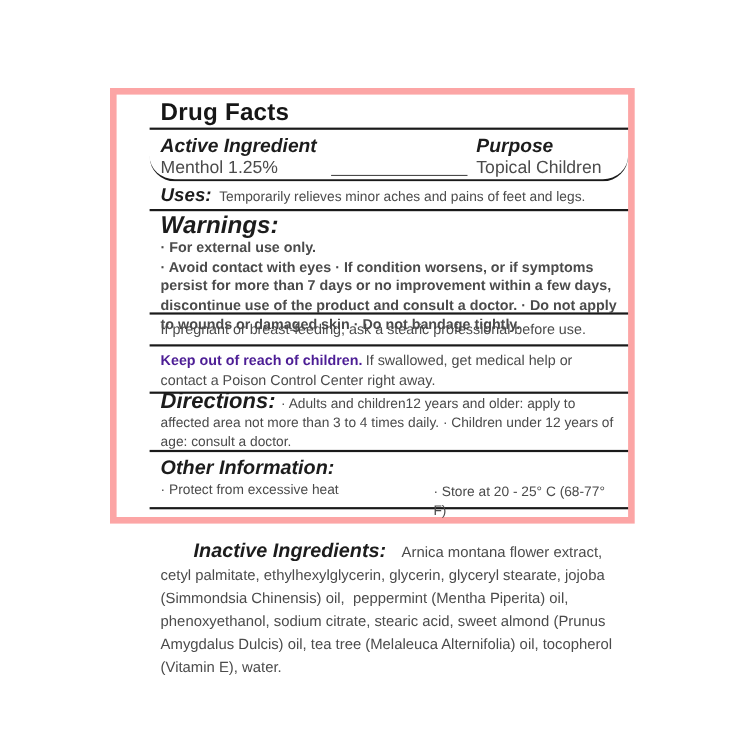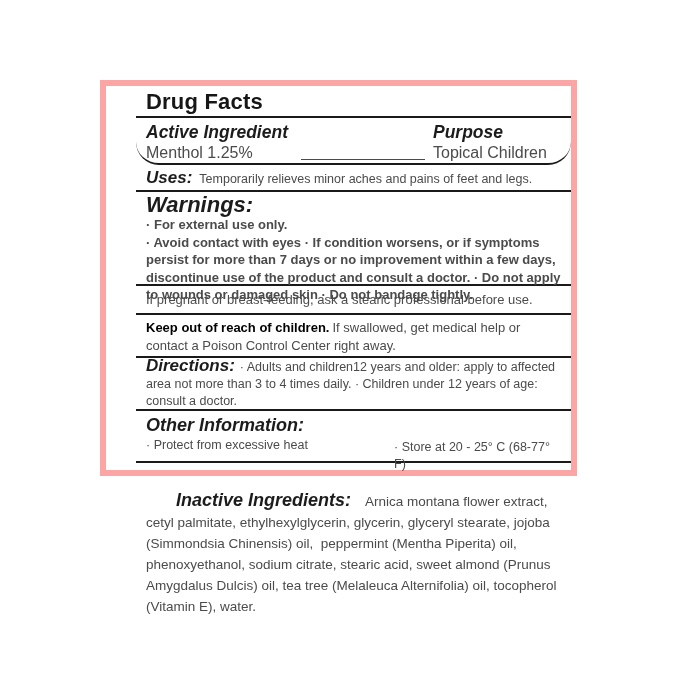--- a/index.html
+++ b/index.html
@@ -91,26 +91,26 @@
   .sec-warnings .h { font-size: 22px; display: block; line-height: 22px; }
   .sec-warnings p { margin: 0; font-size: 13px; line-height: 17.5px; font-weight: bold; }
 
   
   .sec-pregnancy { height: 29px; display: flex; align-items: center; }
   .sec-pregnancy p { margin: 0; font-size: 13px; }
 
   
   .sec-keepout { height: 43px; padding-top: 4px; }
   .sec-keepout p { margin: 0; font-size: 13px; line-height: 17.5px; }
-  .bold-lead { font-weight: bold; font-style: normal; color: #000000; margin-right: 3px; }
+  .bold-lead { font-weight: bold; font-style: normal; color: #4c1d95; margin-right: 3px; }
 
   
   .sec-directions { height: 53px; display: flex; align-items: center; }
   .sec-directions p { margin: 0; font-size: 12.5px; line-height: 17px; color: #4b4b4b; }
-  .sec-directions .h { font-size: 17px; margin-right: 5px; }
+  .sec-directions .h { font-size: 20px; margin-right: 5px; }
 
   
   .sec-other { height: 52px; padding-top: 3px; }
   .sec-other .h { font-size: 18px; display: block; line-height: 23px; }
   .other-row { position: relative; font-size: 12.5px; line-height: 17px; }
   .other-right { position: absolute; left: 248px; top: 2px; }
 
   
   .sec-inactive { padding-top: 6px; }
   .sec-inactive p { margin: 0; font-size: 13.5px; line-height: 21px; white-space: pre-wrap; }

